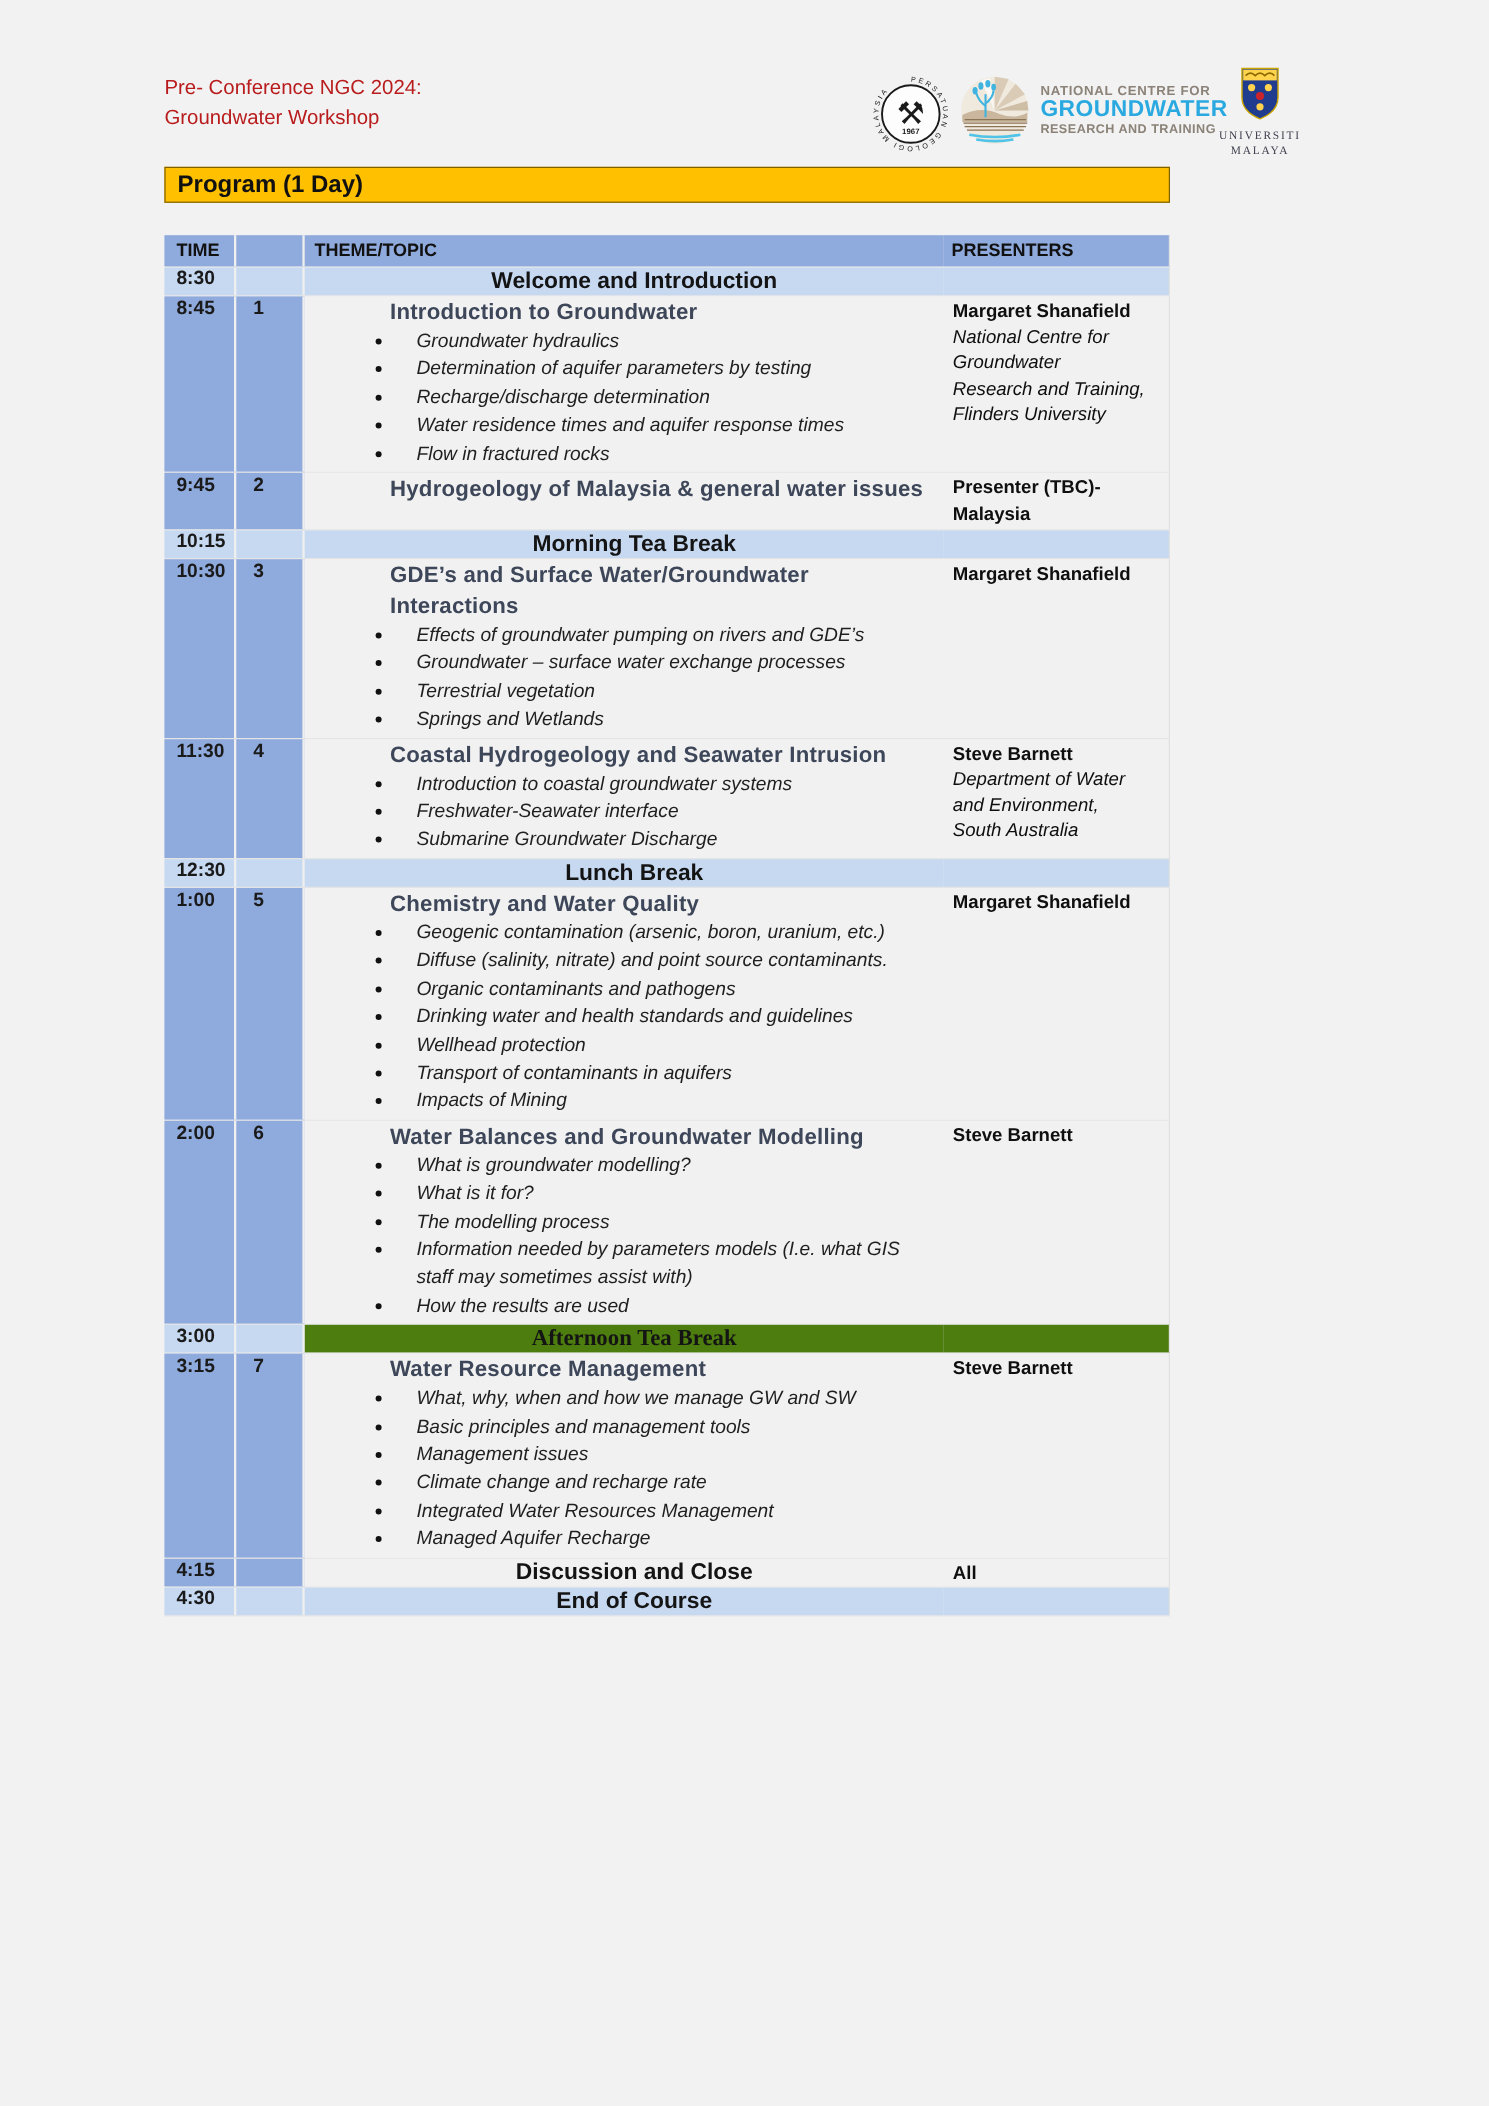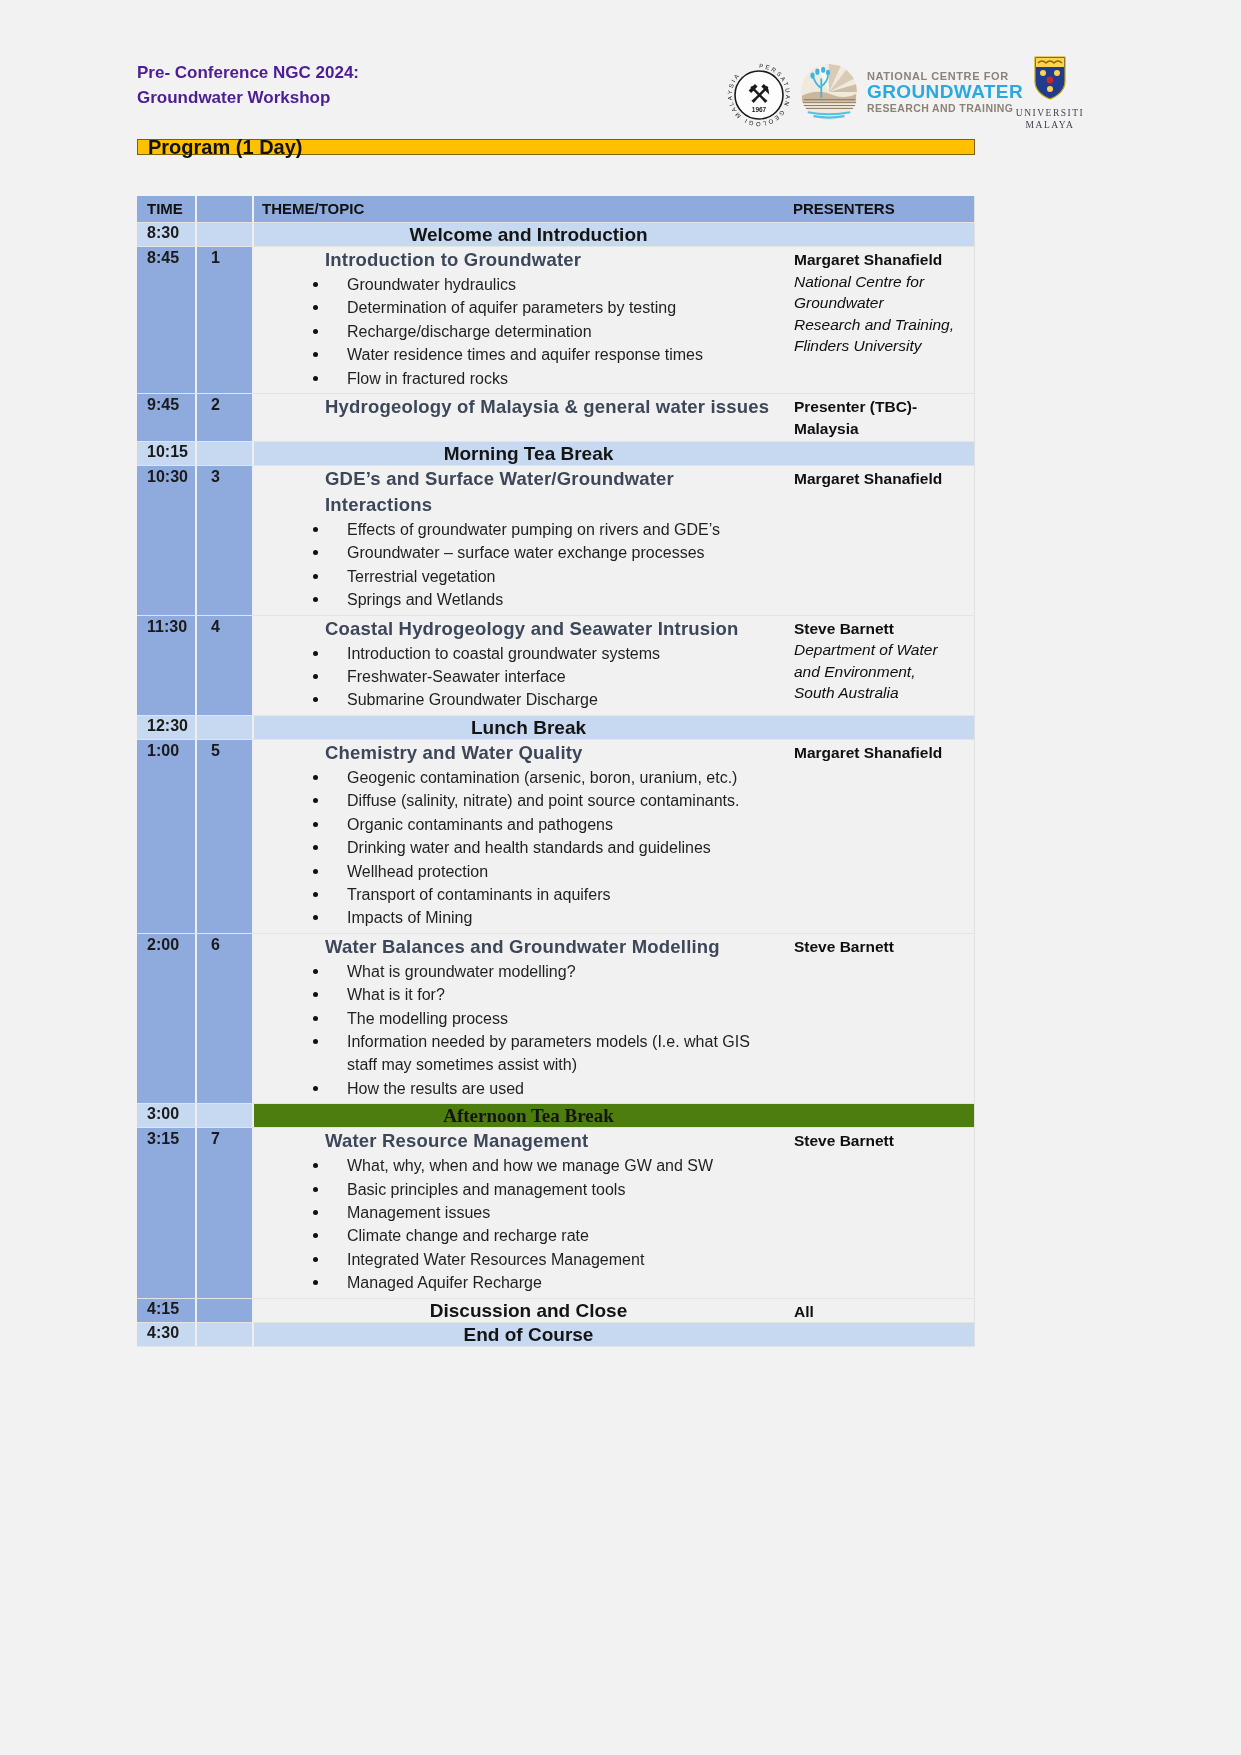--- a/index.html
+++ b/index.html
@@ -5,35 +5,35 @@
   html,body{margin:0;padding:0;}
   body{
     width:1241px;height:1755px;position:relative;
     background:#F2F2F2;
     font-family:"Liberation Sans", sans-serif;
     color:#1a1a1a;
   }
   
   .doc-title{
     position:absolute;left:137px;top:60px;
-    font-size:17px;font-weight:bold;line-height:25px;color:#4c1d95;
+    font-size:17px;font-weight:normal;line-height:25px;color:#b91c1c;
   }
   .logos{position:absolute;left:720px;top:55px;height:80px;}
   .gsm{position:absolute;left:4px;top:5px;width:70px;height:70px;}
   .ncgrt{position:absolute;left:80px;top:8px;display:flex;align-items:center;gap:9px;}
   .ncgrt-text{display:flex;flex-direction:column;justify-content:center;}
   .ncgrt-l1{font-size:11px;letter-spacing:.6px;color:#8B8278;font-weight:bold;}
   .ncgrt-l2{font-size:19px;letter-spacing:.4px;color:#2AA9E0;font-weight:bold;line-height:20px;}
   .ncgrt-l3{font-size:10.5px;letter-spacing:.4px;color:#8B8278;font-weight:bold;}
   .um{position:absolute;left:292px;top:0px;width:76px;text-align:center;}
   .um-text{margin-top:2px;font-family:"Liberation Serif", serif;font-size:9.5px;
     letter-spacing:1.5px;color:#3F3F4E;line-height:12px;}
   
   .banner{
-    position:absolute;left:137px;top:139px;width:838px;height:16px;
+    position:absolute;left:137px;top:139px;width:838px;height:30px;
     background:#FFC000;border:1px solid #7F6000;box-sizing:border-box;
     display:flex;align-items:center;padding-left:10px;
     font-size:20px;font-weight:bold;color:#111;
   }
   
   .ptable{position:absolute;left:137px;top:196px;width:838px;}
   .row{display:flex;border-bottom:1px solid #E4E4E4;}
   .cell{box-sizing:border-box;}
   .c-time{width:60px;padding:2px 0 0 10px;font-weight:bold;font-size:16px;}
   .c-num{width:57px;padding:2px 0 0 14px;font-weight:bold;font-size:16px;}
@@ -47,21 +47,21 @@
   .bg-white{background:#F1F1F1;}
   .hrow{height:26px;}
   .hrow .cell{font-size:15px;font-weight:bold;padding-top:4px;color:#111;}
   .hrow .c-topic{padding-left:8px;}
   .hrow .c-pres{padding-left:7px;}
   .row-thin{height:23px;}
   .row-thin .c-time{padding-top:1px;}
   .row-thin .c-topic{padding-top:0;}
   .topic-title.t-session{font-size:18.5px;font-weight:bold;color:#3D4759;line-height:26px;letter-spacing:.2px;margin-left:48px;}
   .topic-title.t-black{font-size:19px;font-weight:bold;color:#141414;line-height:21px;padding-top:1px;text-align:center;}
-  ul.bullets{list-style:none;margin:0;padding:0;}
+  ul.bullets{list-style:none;margin:0;padding:0;font-style:italic;}
   ul.bullets li{display:flex;line-height:23.4px;font-size:16px;color:#1f1f1f;}
   .dot{flex:0 0 auto;width:5px;height:5px;border-radius:50%;background:#111;margin:9px 0 0 36px;}
   .btxt{margin-left:29px;}
   .p-name{font-weight:bold;font-size:15.5px;line-height:21.5px;color:#0f0f0f;white-space:pre-line;}
   .p-affil{font-style:italic;font-size:15.5px;line-height:21.5px;color:#0f0f0f;white-space:pre-line;}
 </style>
 </head>
 <body>
 
 <div class="doc-title">

